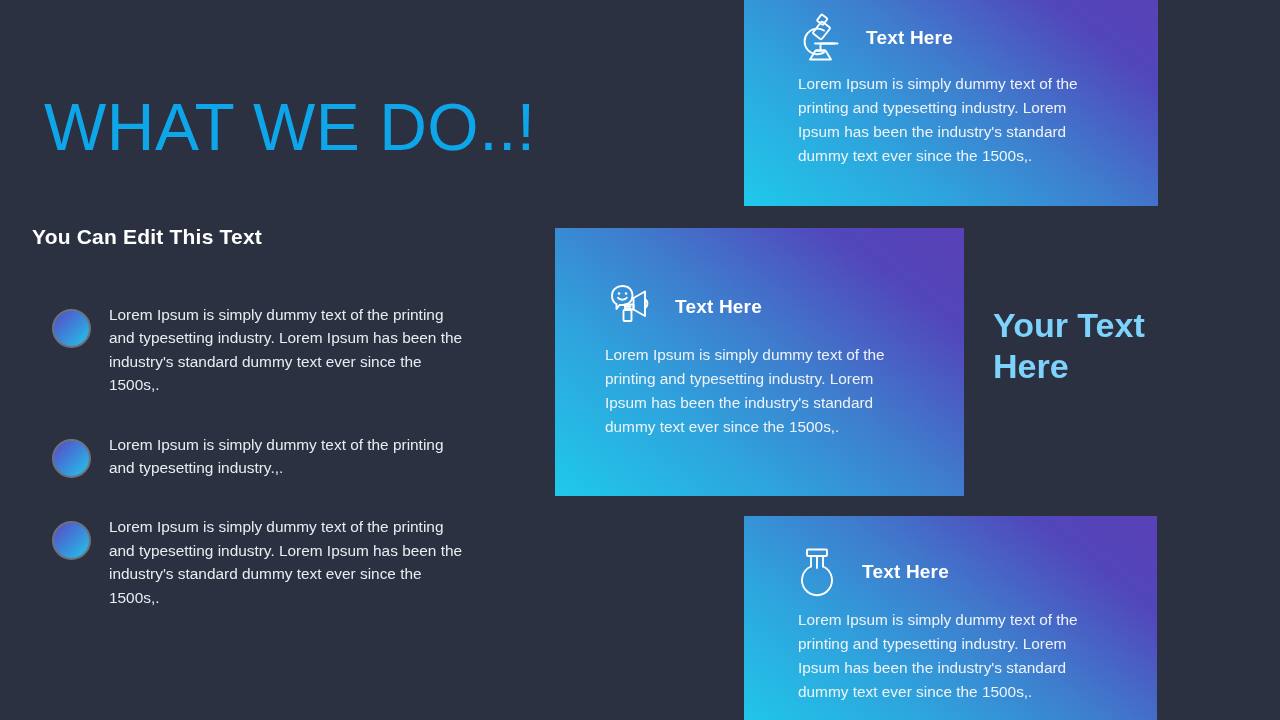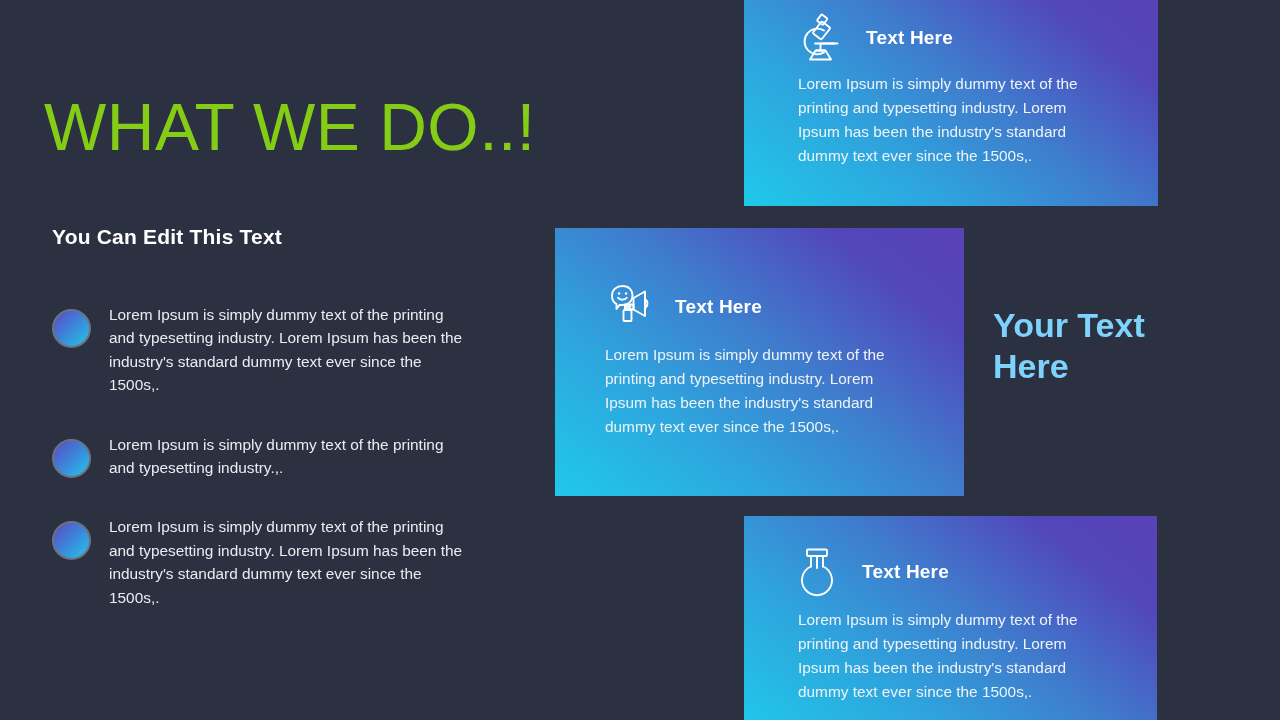--- a/index.html
+++ b/index.html
@@ -12,24 +12,24 @@
   }
   .slide {
     position:relative;
     width:1280px; height:720px;
     background:#2b3140;
   }
 
   .slide-title {
     position:absolute; left:44px; top:94px;
     font-size:66px; font-weight:400; line-height:1.0;
-    color:#84cc16; letter-spacing:0.5px; white-space:nowrap;
+    color:#0ea5e9; letter-spacing:0.5px; white-space:nowrap;
   }
   .subtitle {
-    position:absolute; left:52px; top:225px;
+    position:absolute; left:32px; top:225px;
     font-size:21px; font-weight:bold; color:#ffffff;
     letter-spacing:0.2px;
   }
 
   .bullet-list { position:absolute; left:52px; top:303px; width:430px; }
   .bullet-item { display:flex; align-items:flex-start; margin-bottom:36px; }
   .bullet-item:last-child { margin-bottom:0; }
 
   .bullet-dot {
     flex:0 0 auto;

